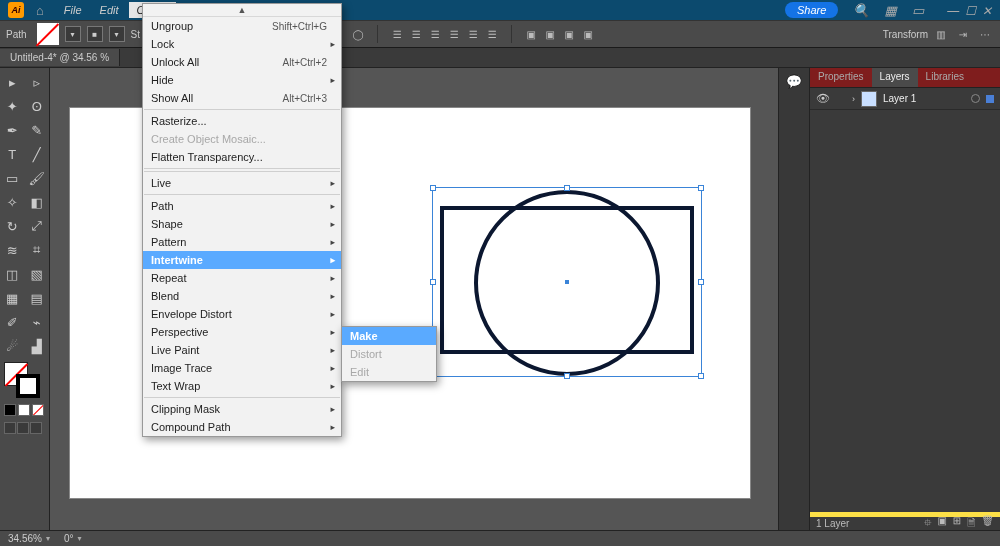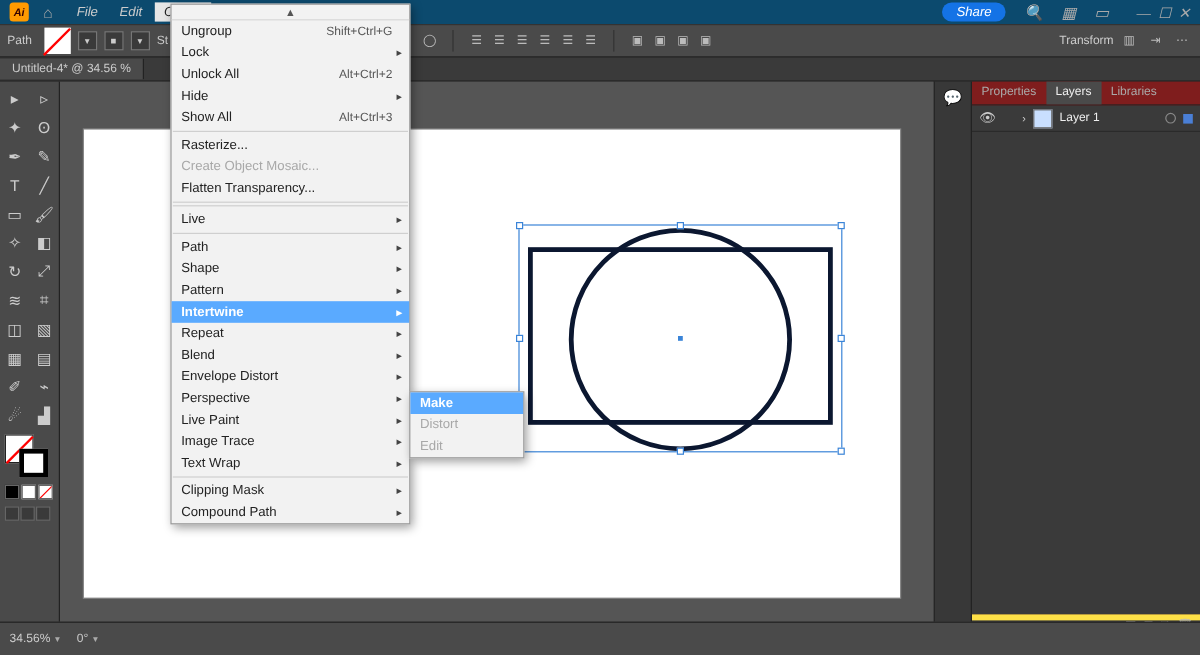--- a/index.html
+++ b/index.html
@@ -74,21 +74,21 @@
 .layers-body { flex:1; background:#3a3a3a; }
 .layer-row { display:flex; align-items:center; height:22px; gap:6px; padding:0 6px; border-bottom:1px solid #2a2a2a; }
 .layer-eye { color:#ccc; font-size:11px; }
 .layer-arrow { color:#ccc; font-size:9px; }
 .layer-thumb { width:16px; height:16px; background:#c9dfff; border:1px solid #666; }
 .layer-name { font-size:10px; color:#eee; flex:1; }
 .layer-target { width:9px; height:9px; border:1px solid #888; border-radius:50%; }
 .layers-footer { height:18px; background:#3a3a3a; border-top:5px solid #fde047; display:flex; align-items:center; padding:0 6px; gap:6px; font-size:10px; color:#bbb; }
 .layers-footer .sp { margin-left:auto; display:flex; gap:6px; }
 
-.statusbar { position:absolute; bottom:0; left:0; right:0; height:28px; background:#4a4a4a; display:flex; align-items:center; padding:0 8px; gap:14px; font-size:10px; color:#ccc; border-top:1px solid #222; }
+.statusbar { position:absolute; bottom:0; left:0; right:0; height:16px; background:#4a4a4a; display:flex; align-items:center; padding:0 8px; gap:14px; font-size:10px; color:#ccc; border-top:1px solid #222; }
 .status-field { display:flex; align-items:center; gap:4px; }
 .status-arrow { font-size:8px; color:#aaa; }
 
 
 .dropdown { position:absolute; background:#f2f2f2; border:1px solid #999; box-shadow:2px 3px 8px rgba(0,0,0,0.4); font-size:11px; color:#222; z-index:100; }
 .dd-scroll-up { text-align:center; font-size:9px; color:#555; padding:1px 0; border-bottom:1px solid #d8d8d8; }
 .dd-item { display:flex; align-items:center; padding:2px 14px 2px 8px; height:18px; position:relative; white-space:nowrap; }
 .dd-item.disabled { color:#a8a8a8; }
 .dd-item.highlight { background:#5aaaff; color:#fff;font-weight:bold; }
 .dd-item .shortcut { margin-left:auto; padding-left:30px; color:#555; font-size:10px; }

